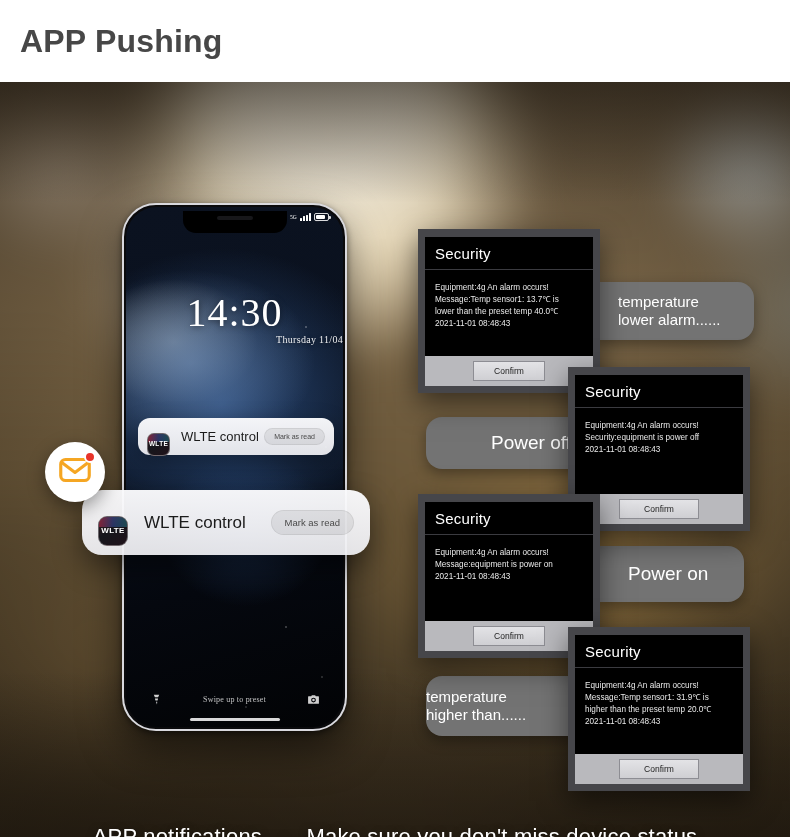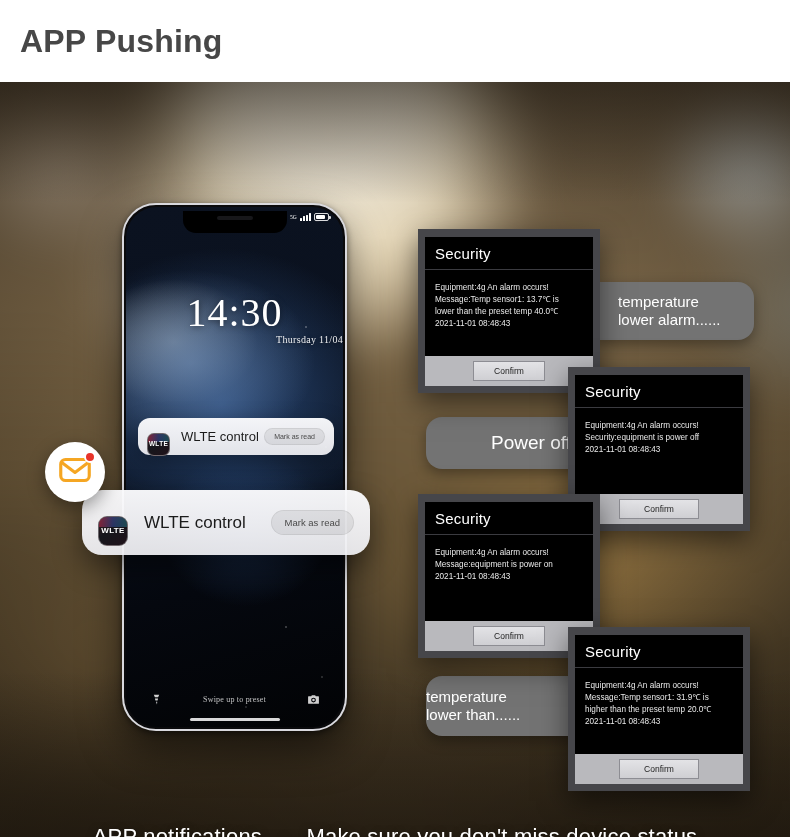--- a/index.html
+++ b/index.html
@@ -327,25 +327,28 @@
     <div>
       <div>temperature</div>
       <div>lower alarm......</div>
     </div>
   </div>
 
   <div class="tag tag-l tag2">
     <div>Power off</div>
   </div>
 
+  <div class="tag tag-r tag3">
+    <div>Power on</div>
+  </div>
 
   <div class="tag tag4">
     <div>
       <div>temperature</div>
-      <div>lower than......</div>
+      <div>higher than......</div>
     </div>
   </div>
 
   <div class="dlg dlg1">
     <div class="dlg-inner">
       <div class="dlg-title">Security</div>
       <div class="dlg-body">
         <div>Equipment:4g An alarm occurs!</div>
         <div>Message:Temp sensor1: 13.7℃ is</div>
         <div>lower than the preset temp 40.0℃</div>

